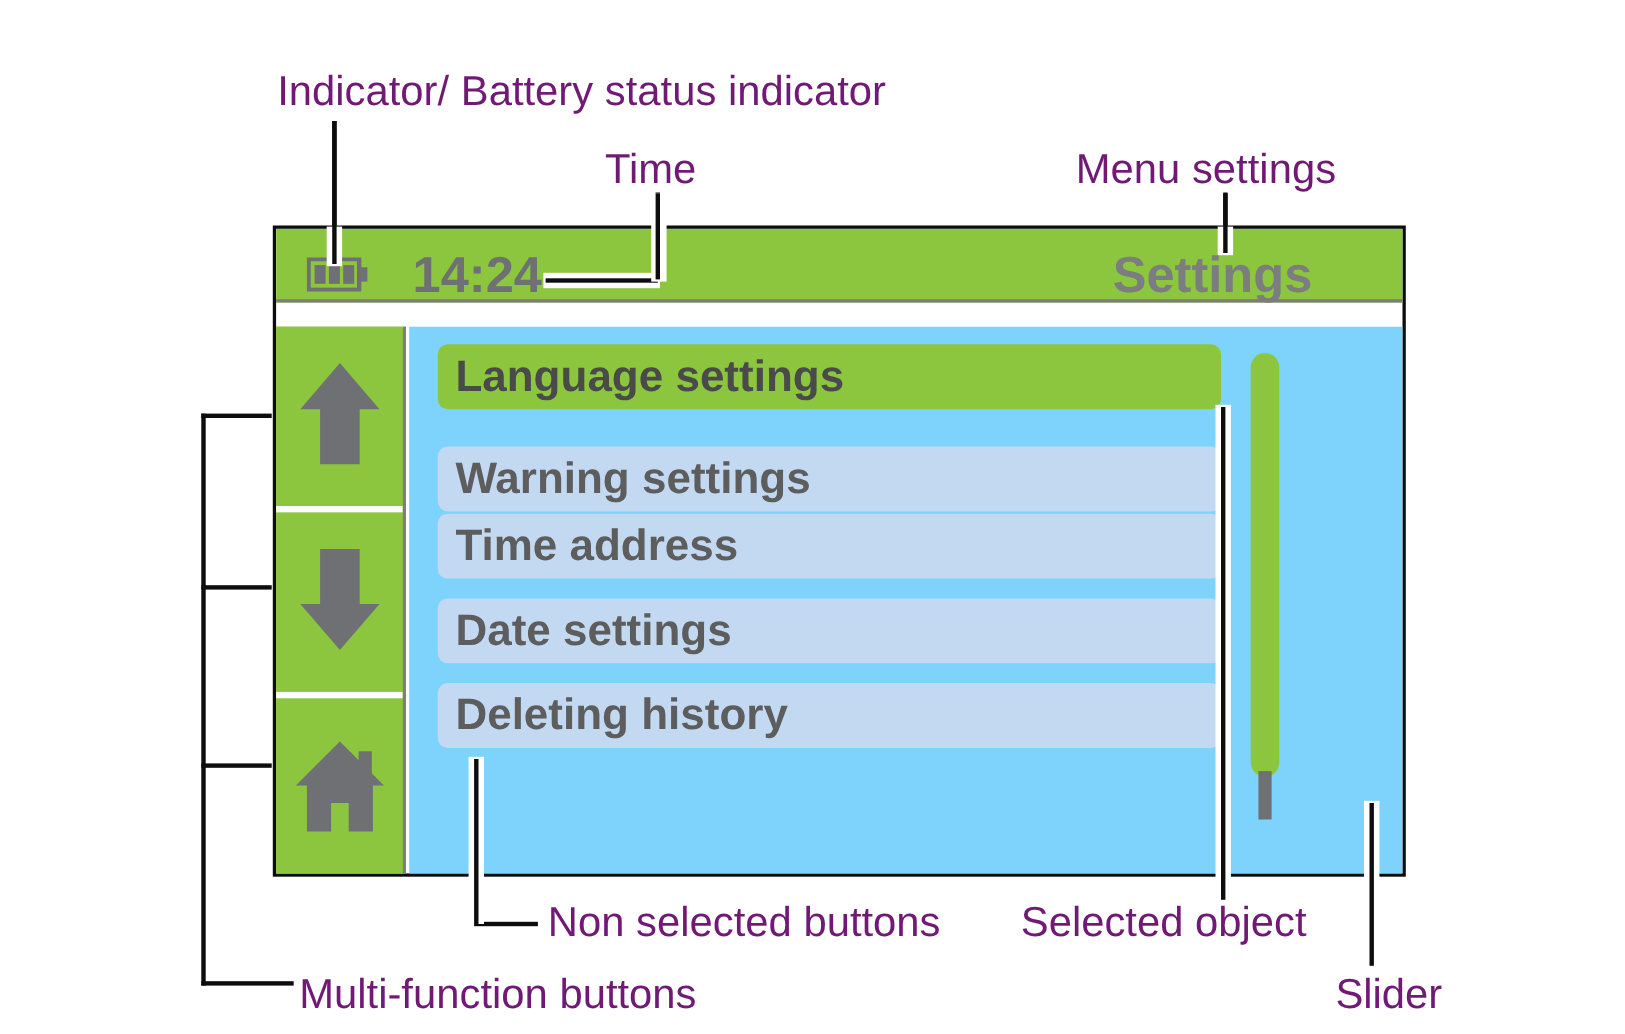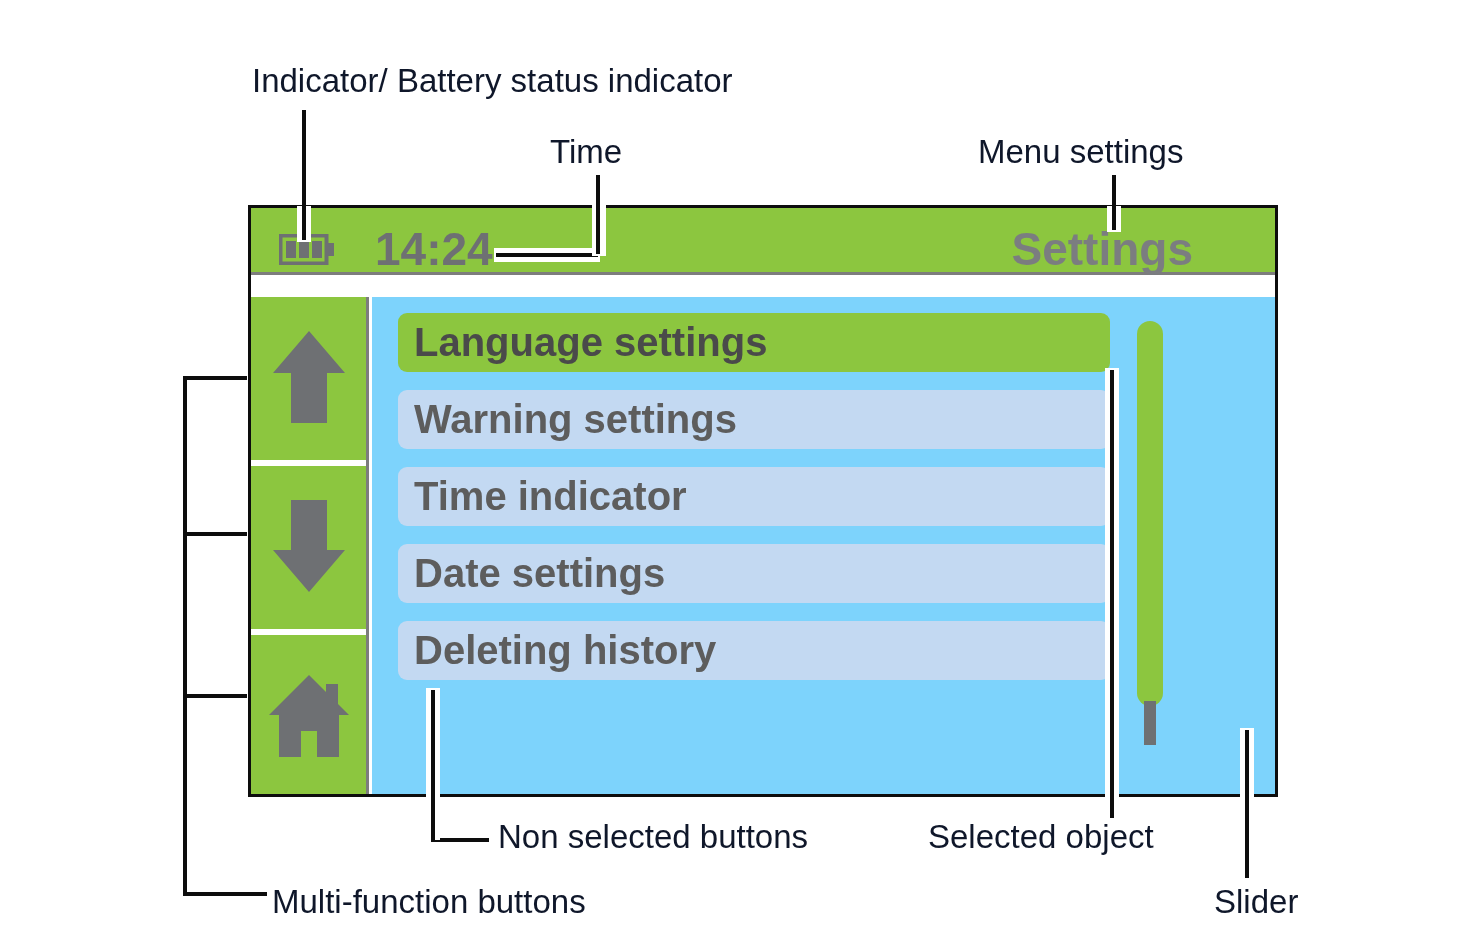--- a/index.html
+++ b/index.html
@@ -8,22 +8,22 @@
     height: 940px;
     background: #ffffff;
     font-family: "Liberation Sans", sans-serif;
     overflow: hidden;
   }
   #root { position: relative; width: 1477px; height: 940px; }
 
   
   .anno {
     position: absolute;
-    color: #0f172a;
-    font-size: 33px;
+    color: #701a75;
+    font-size: 38px;
     font-weight: 400;
     white-space: nowrap;
     font-family: "Liberation Sans", sans-serif;
   }
   #lbl-indicator { left: 252px; top: 62px; }
   #lbl-time      { left: 550px; top: 133px; }
   #lbl-menuaddr  { left: 978px; top: 133px; }
   #lbl-nonsel    { left: 498px; top: 818px; }
   #lbl-selected  { left: 928px; top: 818px; }
   #lbl-slider    { left: 1186px; top: 883px; margin-left: 28px; }
@@ -241,26 +241,26 @@
         </span>
       </div>
     </div>
 
     <div id="listpanel">
 
       <div class="row selected" style="top:16px;">
         <span class="row-label">Language settings</span>
       </div>
 
-      <div class="row normal" style="top:93px;">
+      <div class="row normal" style="top:109px;">
         <span class="row-label">Warning settings</span>
       </div>
 
       <div class="row normal" style="top:170px;">
-        <span class="row-label">Time indicator</span>
+        <span class="row-label">Time address</span>
       </div>
 
       <div class="row normal" style="top:247px;">
         <span class="row-label">Date settings</span>
       </div>
 
       <div class="row normal" style="top:324px;">
         <span class="row-label">Deleting history</span>
       </div>
 

